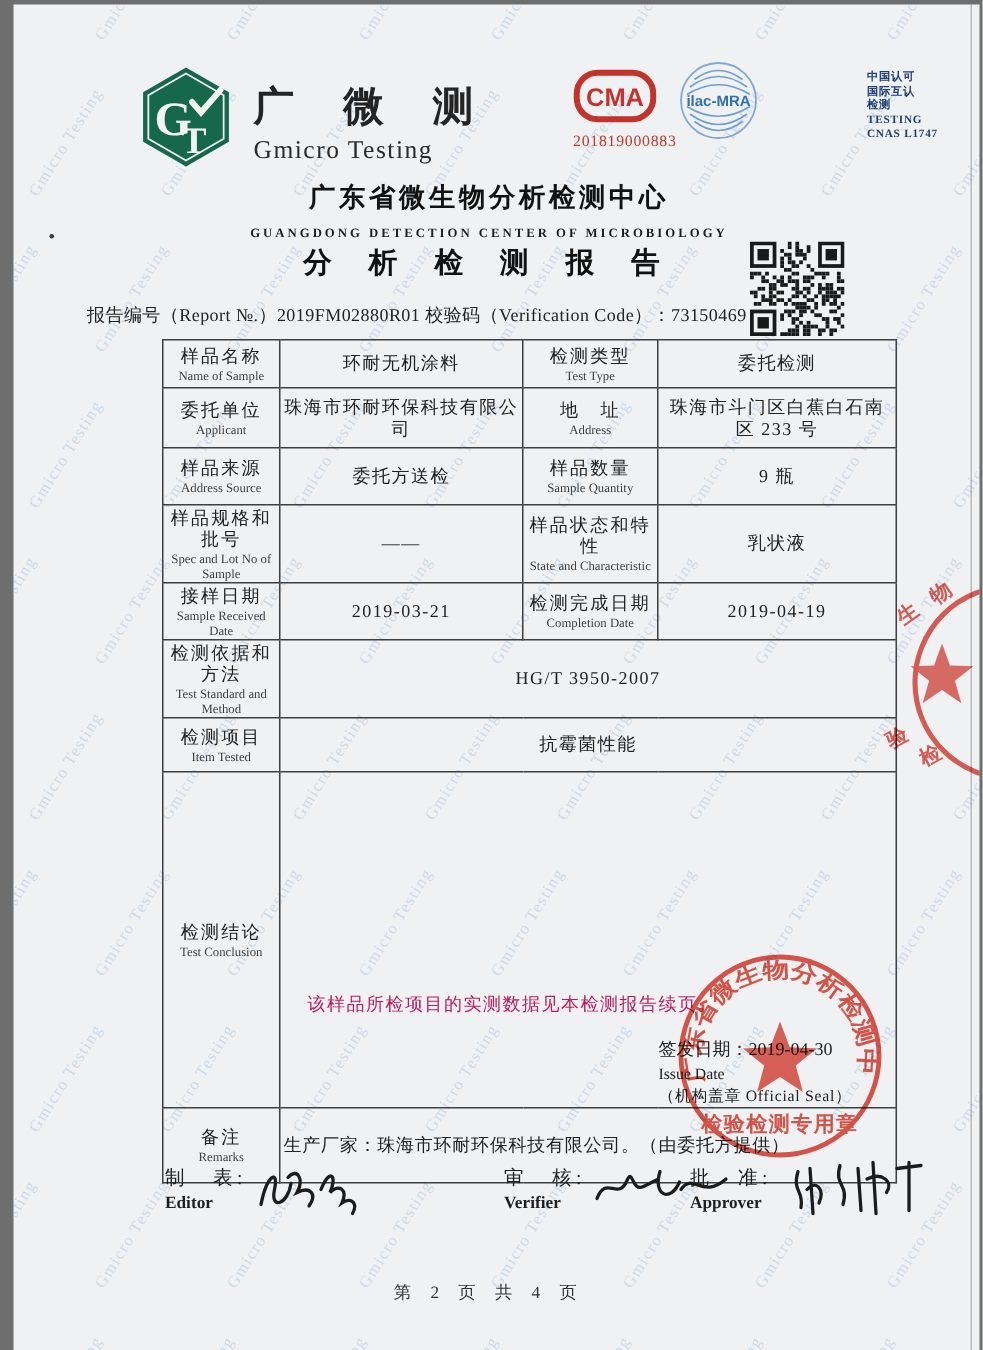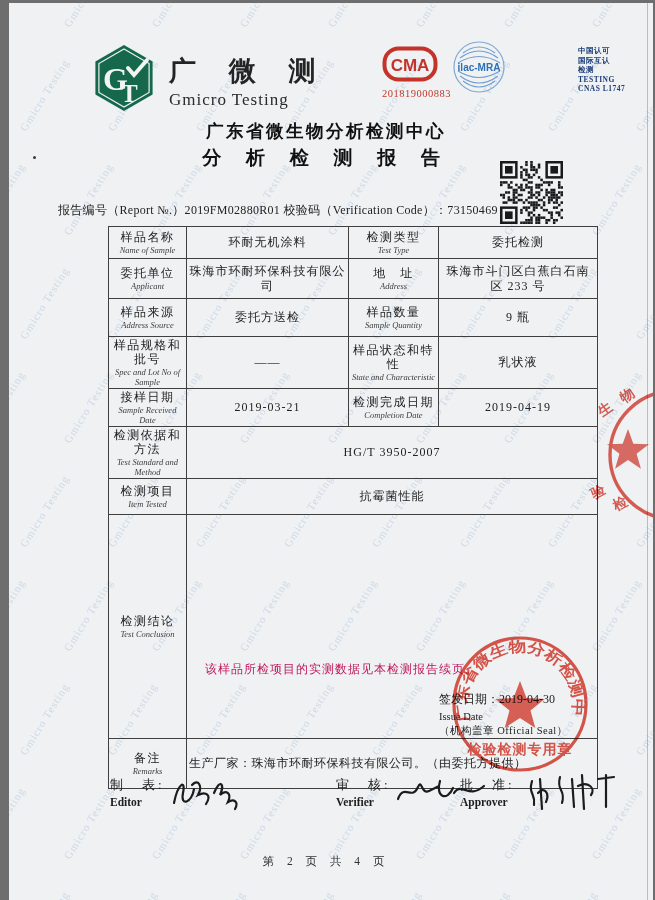--- a/index.html
+++ b/index.html
@@ -34,21 +34,21 @@
   .t2{font-size:8.5px;font-weight:bold;letter-spacing:2px;margin-top:7px;color:#1d1d1d;}
   .t3{font-size:19px;font-weight:bold;letter-spacing:10px;margin-top:2px;}
   .t4{font-size:8.5px;font-weight:bold;letter-spacing:3px;margin-top:4px;}
   .report-line{position:absolute;left:49px;top:199px;font-size:12px;color:#222;letter-spacing:.3px;}
   .qr{position:absolute;left:491px;top:158px;}
   
   table.main{position:absolute;left:99px;top:223px;width:489px;border-collapse:collapse;table-layout:fixed;}
   table.main td{border:1px solid #3f3f3f;vertical-align:middle;padding:1px 2px;}
   .lab{text-align:center;}
   .lab .cn{font-size:12px;letter-spacing:1.5px;color:#222;line-height:14px;}
-  .lab .en{font-size:8.5px;color:#3e3e3e;line-height:10px;margin-top:1px;font-style:italic;}
+  .lab .en{font-size:8.5px;color:#3e3e3e;line-height:10px;margin-top:1px;}
   .val{text-align:center;font-size:12px;color:#222;letter-spacing:1px;line-height:15px;}
   .r1{height:32px}.r2{height:40px}.r3{height:38px}.r4{height:40px}.r5{height:36px}
   .r6{height:38px}.r7{height:36px}.r8{height:224px}.r9{height:50px}
   td.concl{vertical-align:top;position:relative;text-align:left;}
   .concl-text{margin:86px 10px 0 16px;font-size:12px;letter-spacing:1px;color:#be185d;}
   .issue{position:absolute;left:252px;top:176px;font-size:12px;color:#222;}
   .issue .en{font-size:10.5px;margin-top:3px;}
   .issue .sealnote{font-size:10.5px;margin-top:2px;letter-spacing:.5px;}
   td.remarks-val{text-align:left;padding-left:14px;font-size:12px;letter-spacing:.5px;}
   
@@ -184,20 +184,21 @@
   <div class="cnas-side">
     <div>中国认可</div>
     <div>国际互认</div>
     <div>检测</div>
     <div>TESTING</div>
     <div>CNAS L1747</div>
   </div>
 
   <div class="titleblock">
     <div class="t1">广东省微生物分析检测中心</div>
+    <div class="t2">GUANGDONG   DETECTION   CENTER   OF   MICROBIOLOGY</div>
     <div class="t3">分 析 检 测 报 告</div>
   </div>
 
   <div class="report-line">报告编号（Report №.）2019FM02880R01  校验码（Verification Code）：73150469</div>
 
   <div class="qr">
     <svg width="63" height="63" viewBox="0 0 63 63">
       <rect x="0" y="0" width="63" height="63" fill="#eff1f3"></rect>
       <g fill="#1a1a1a">
           <rect x="25.20" y="0.00" width="2.52" height="2.52"></rect>

